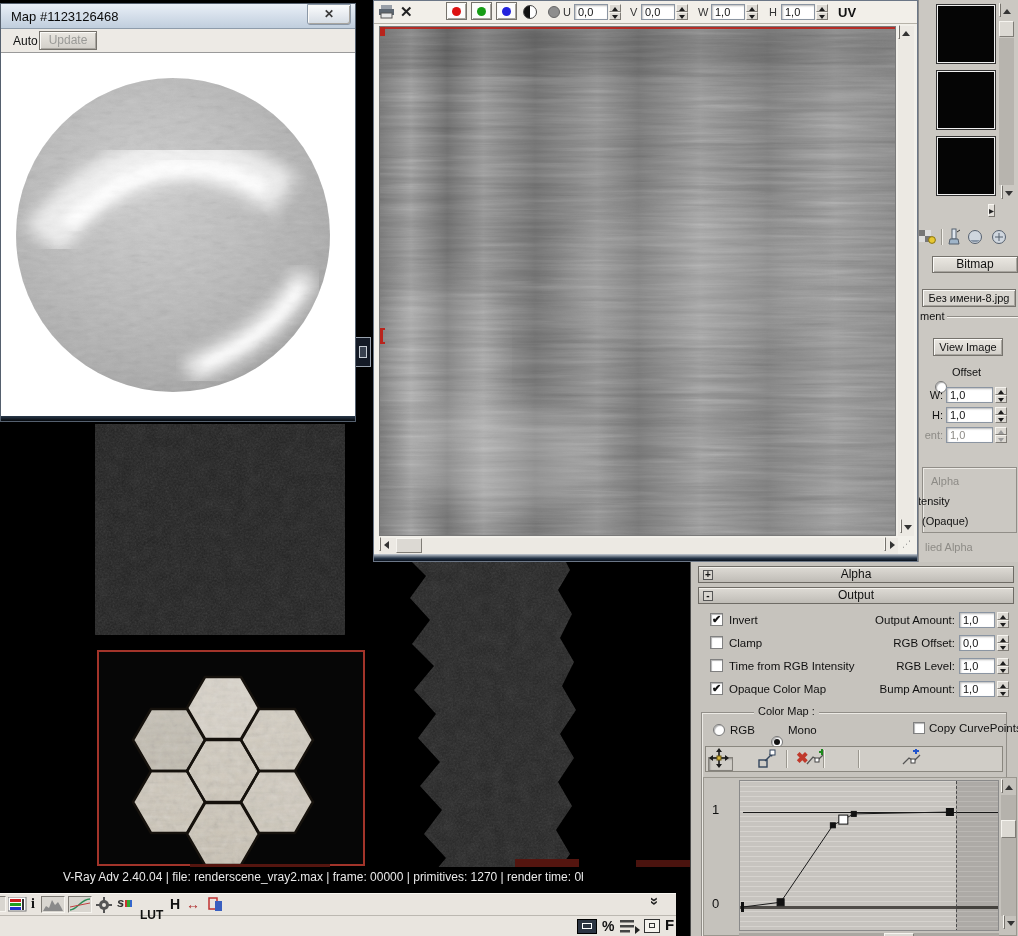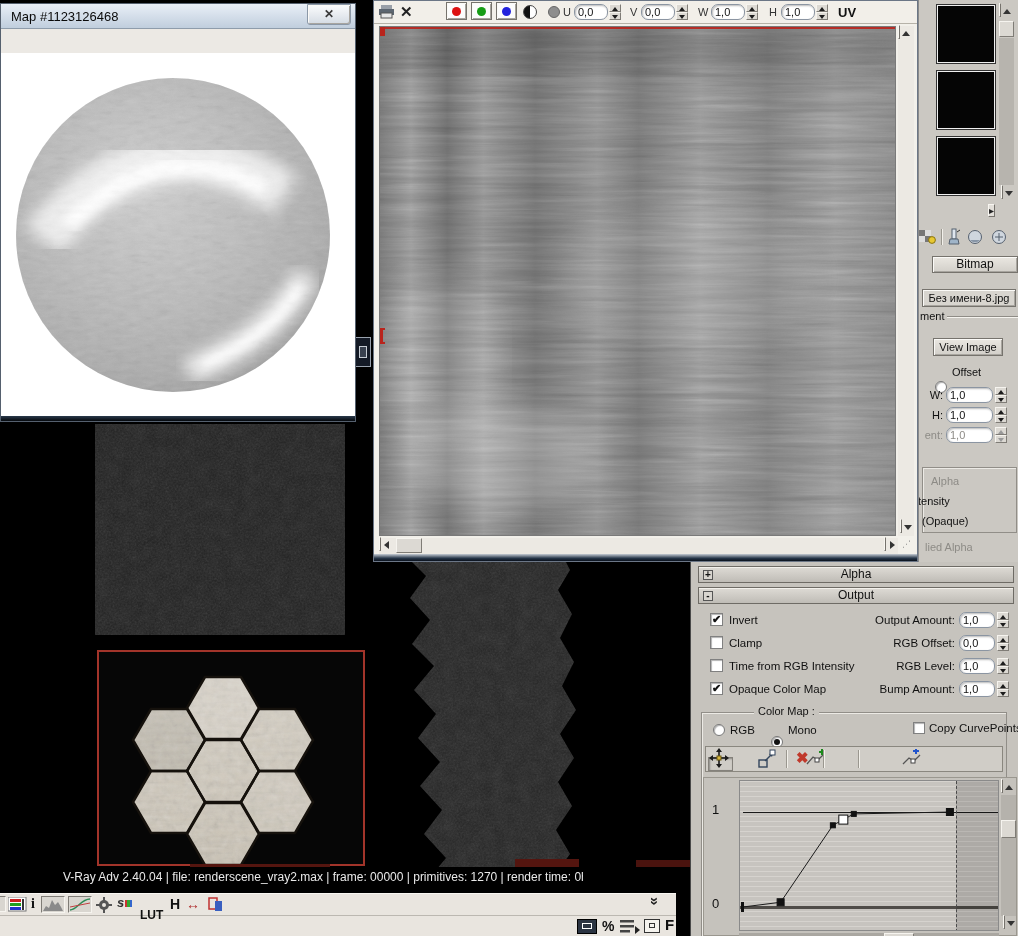--- a/index.html
+++ b/index.html
@@ -2,21 +2,21 @@
 <html><head>
 <meta charset="utf-8">
 <style>
   html,body{margin:0;padding:0;background:#000;}
   *{box-sizing:border-box;font-family:"Liberation Sans",sans-serif;}
   #root{position:relative;width:1018px;height:936px;background:#000;overflow:hidden;font-size:11px;color:#111;}
   .ab{position:absolute;}
   .btn{background:linear-gradient(#eae7e1,#d2cfc9);border:1px solid #76736d;box-shadow:inset 1px 1px 0 #fbfaf7,inset -1px -1px 0 #a8a59f;font-size:11px;text-align:center;color:#111;}
   .btn.dis{color:#9a9a97;}
   .fld{background:#fff;border:1px solid #8b95a2;box-shadow:inset 1px 1px 2px rgba(0,0,0,.28);font-size:11px;padding:0 0 0 3px;color:#111;}
-  input.fld{outline:none;border-radius:7px;}
+  input.fld{outline:none;}
   .spin{width:12px;height:16px;display:block;}
   .su,.sd{display:block;width:12px;height:8px;background:#dcd9d3;border:1px solid;border-color:#f6f4ef #7f7c76 #7f7c76 #f6f4ef;position:relative;}
   .su::after{content:"";position:absolute;left:2px;top:2px;border-left:3px solid transparent;border-right:3px solid transparent;border-bottom:4px solid #1c1c1c;}
   .sd::after{content:"";position:absolute;left:2px;top:2px;border-left:3px solid transparent;border-right:3px solid transparent;border-top:4px solid #1c1c1c;}
   .spin.dis .su::after{border-bottom-color:#999;}
   .spin.dis .sd::after{border-top-color:#999;}
   .cb{display:block;width:13px;height:13px;background:#fff;border:1px solid #808080;box-shadow:inset 1px 1px 1px rgba(0,0,0,.3);font-size:11px;line-height:11px;text-align:center;color:#111;font-weight:700;}
   .rad{display:block;width:12px;height:12px;border-radius:50%;background:#fff;border:1px solid #777;box-shadow:inset 1px 1px 1px rgba(0,0,0,.3);position:relative;}
   .rad.on::after{content:"";position:absolute;left:2px;top:2px;width:6px;height:6px;border-radius:50%;background:#111;}
   .lab{font-size:11px;color:#111;white-space:nowrap;}
@@ -134,20 +134,24 @@
   <div class="ab" style="left:553px;top:889px;width:84px;height:4px;background:#54150f;"></div>
 
   <div class="ab" style="left:0;top:867px;width:690px;height:26px;background:#000;"></div>
   <div class="ab" style="left:63px;top:870px;width:520px;height:15px;color:#e9e9e9;font-size:12px;white-space:nowrap;overflow:hidden;">V-Ray Adv 2.40.04 | file: renderscene_vray2.max | frame: 00000 | primitives: 1270 | render time:  0h  0</div>
 
   <div class="ab" style="left:0;top:3px;width:356px;height:419px;background:#ece9e4;border:1px solid #55606e;">
     <div class="ab" style="left:0;top:0;width:354px;height:25px;background:linear-gradient(#e9eff7,#c0cedd);border-bottom:1px solid #8e9cab;">
       <span class="ab" style="left:10px;top:5px;font-size:13px;color:#0a0a0a;">Map #1123126468</span>
       <span class="ab btn" style="left:306px;top:0;width:44px;height:21px;border-radius:0 0 3px 3px;background:linear-gradient(#fbfcfd,#d4dbe3);border-color:#8b98a7;font-size:12px;line-height:19px;font-weight:700;color:#3a3a3a;">✕</span>
     </div>
+    <div class="ab" style="left:0;top:25px;width:354px;height:24px;background:#edeae5;border-bottom:1px solid #9a9a9a;">
+      <span class="ab lab" style="left:12px;top:5px;font-size:12px;">Auto</span>
+      <span class="ab btn dis" style="left:38px;top:2px;width:58px;height:19px;line-height:17px;font-size:12px;">Update</span>
+    </div>
     <div class="ab" style="left:0;top:49px;width:354px;height:364px;background:#fff;overflow:hidden;">
       <svg class="ab" style="left:12px;top:22px;" width="320" height="320">
         <defs>
           <radialGradient id="sg" cx="42%" cy="36%" r="72%">
             <stop offset="0" stop-color="#cfcfcf"></stop>
               <stop offset="0.5" stop-color="#bcbcbc"></stop>
             <stop offset="0.8" stop-color="#aeaeae"></stop>
               <stop offset="1" stop-color="#9c9c9c"></stop>
           </radialGradient>
           <filter id="blur8">

